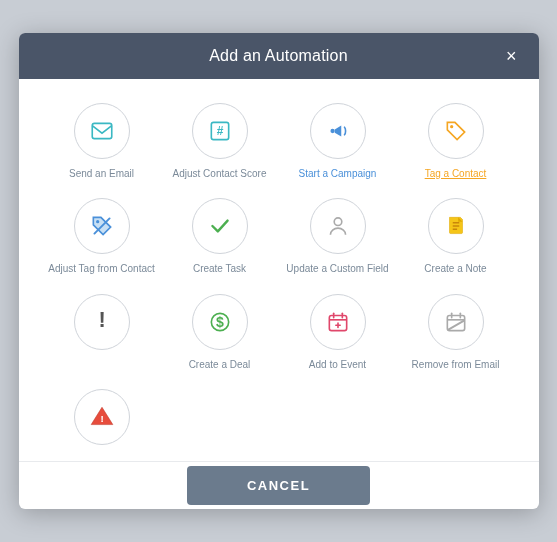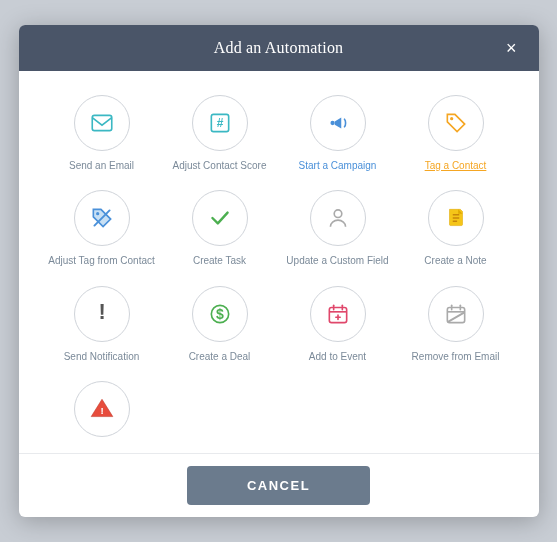--- a/index.html
+++ b/index.html
@@ -33,21 +33,20 @@
       display: flex;
       align-items: center;
       justify-content: center;
       padding: 14px 20px;
       position: relative;
     }
     .modal-title {
       font-size: 16px;
       font-weight: 400;
       letter-spacing: 0.2px;
-      font-family: Liberation Serif, serif;
     }
     .close-btn {
       position: absolute;
       right: 16px;
       top: 50%;
       transform: translateY(-50%);
       background: none;
       border: none;
       color: #fff;
       font-size: 18px;
@@ -90,21 +89,21 @@
       color: #7b8a99;
       text-align: center;
       line-height: 1.35;
     }
     
     .label-orange { color: #f5a623; text-decoration: underline; }
     
     .label-blue { color: #4a90d9; }
 
     .modal-footer {
-      padding: 12px 20px;
+      padding: 4px 20px;
       border-top: 1px solid #e8eaed;
       display: flex;
       justify-content: center;
     }
     .cancel-btn {
       background: #6b7b8d;
       color: #fff;
       border: none;
       border-radius: 4px;
       padding: 12px 60px;
@@ -212,21 +211,20 @@
         </div>
         <span class="item-label">Create a Note</span>
       </div>
 
       <div class="automation-item">
         <div class="icon-circle">
           <svg viewBox="0 0 24 24" fill="none">
             <text x="12" y="17" text-anchor="middle" font-size="20" fill="#555" font-weight="bold">!</text>
           </svg>
         </div>
-        <span class="item-label">Send Notification</span>
       </div>
 
       <div class="automation-item">
         <div class="icon-circle">
           <svg viewBox="0 0 24 24" fill="none">
             <circle cx="12" cy="12" r="8" stroke="#4caf50" stroke-width="1.5" fill="none"></circle>
             <text x="12" y="17" text-anchor="middle" font-size="13" fill="#4caf50" font-weight="bold">$</text>
           </svg>
         </div>
         <span class="item-label">Create a Deal</span>

